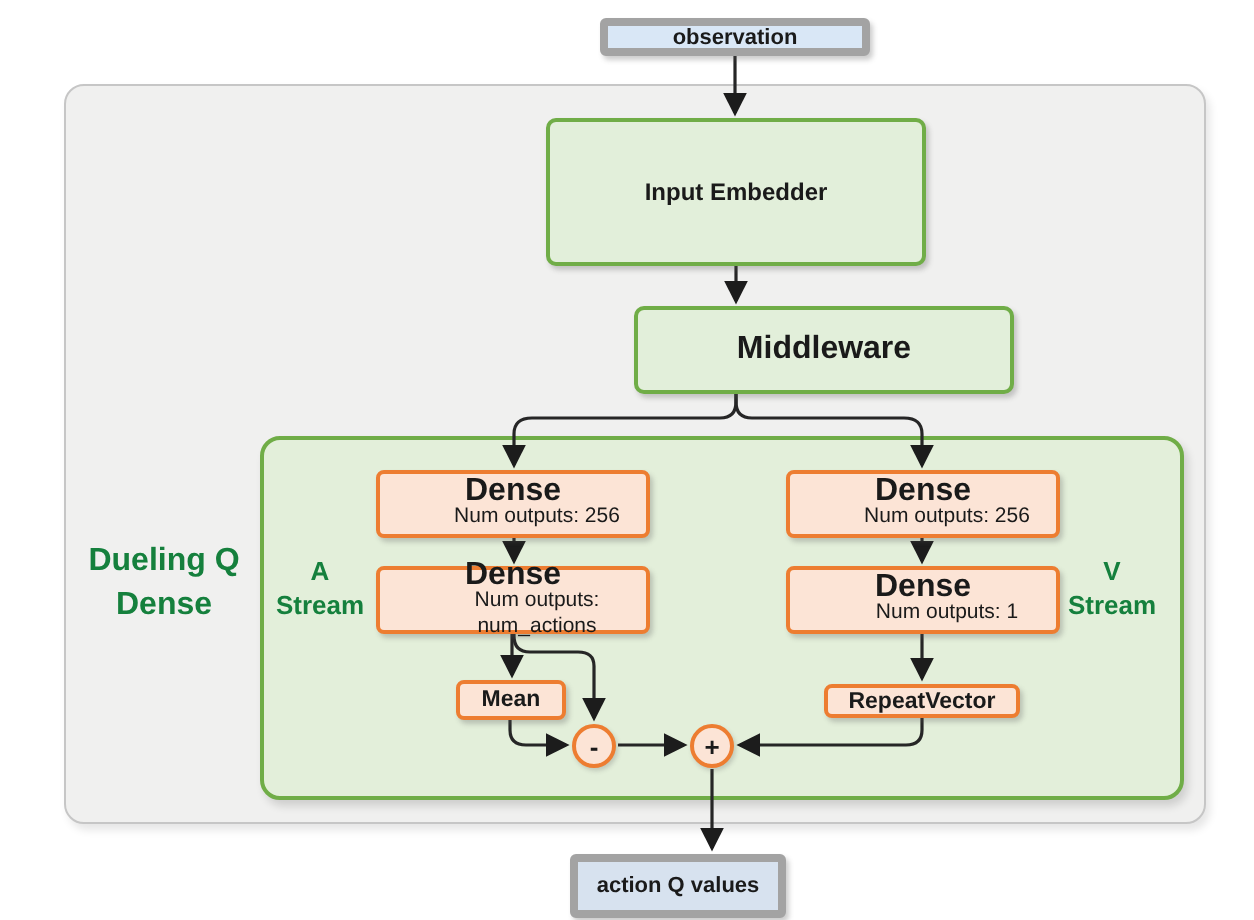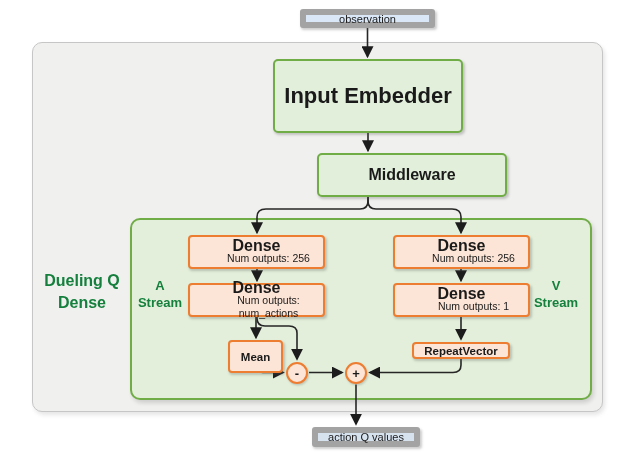--- a/index.html
+++ b/index.html
@@ -22,22 +22,22 @@
   .box{
     display:flex;flex-direction:column;align-items:center;justify-content:center;
     text-align:center;color:#1a1a1a;
     box-shadow:1.5px 2px 2.5px rgba(90,90,90,0.30);
   }
   .green-box{
     background:#e2efda;border:2px solid #70ad47;border-radius:5px;
     font-weight:bold;
   }
   .blue-box{
-    background:#d9e7f6;border:6px solid #a3a3a3;border-radius:3px;
-    font-weight:normal;font-size:11px;
+    background:#d9e7f6;border:4px solid #a3a3a3;border-radius:3px;
+    font-weight:bold;font-size:11px;
   }
   .orange-box{
     background:#fce4d6;border:2px solid #ed7d31;border-radius:4px;
   }
   .orange-box .title{font-weight:bold;font-size:16px;line-height:13px;}
   .orange-box .subtitle{font-size:10.5px;line-height:13px;margin-left:24px;}
   .circle{
     width:22px;height:22px;border-radius:50%;
     background:#fce4d6;border:2.5px solid #ed7d31;
     display:flex;align-items:center;justify-content:center;
@@ -75,21 +75,21 @@
       <path d="M255,359 V365 Q255,372.5 263,372.5 H283" marker-end="url(#arw)"></path>
       <path d="M309,372.5 H342" marker-end="url(#arw)"></path>
       <path d="M461,317 V339" marker-end="url(#arw)"></path>
       <path d="M461,359 V365 Q461,372.5 453,372.5 H370" marker-end="url(#arw)"></path>
       <path d="M356,384.5 V424" marker-end="url(#arw)"></path>
     </g>
   </svg>
 
   <div class="abs box blue-box" style="left:300px;top:9px;width:135px;height:19px;">observation</div>
 
-  <div class="abs box green-box" style="left:273px;top:59px;width:190px;height:74px;font-size:22px;">Input Embedder</div>
+  <div class="abs box green-box" style="left:273px;top:59px;width:190px;height:74px;font-size:12px;">Input Embedder</div>
 
   <div class="abs box green-box" style="left:273px;top:153px;width:190px;height:44px;font-size:16px;margin-left:44px;">Middleware</div>
 
   <div class="abs side-label" style="left:34px;top:270px;width:96px;font-size:16px;line-height:22px;">
     <div>Dueling Q</div>
     <div>Dense</div>
   </div>
 
   <div class="abs side-label" style="left:132px;top:277px;width:56px;font-size:13px;line-height:17px;">
     <div>A</div>
@@ -110,21 +110,21 @@
   </div>
   <div class="abs box orange-box" style="left:393px;top:235px;width:137px;height:34px;">
     <div class="title">Dense</div>
     <div class="subtitle">Num outputs: 256</div>
   </div>
   <div class="abs box orange-box" style="left:393px;top:283px;width:137px;height:34px;">
     <div class="title">Dense</div>
     <div class="subtitle">Num outputs: 1</div>
   </div>
 
-  <div class="abs box orange-box" style="left:228px;top:340px;width:55px;height:33px;font-weight:bold;font-size:11.5px;">Mean</div>
+  <div class="abs box orange-box" style="left:228px;top:340px;width:55px;height:20px;font-weight:bold;font-size:11.5px;">Mean</div>
   <div class="abs box orange-box" style="left:412px;top:342px;width:98px;height:17px;font-weight:bold;font-size:11.5px;">RepeatVector</div>
 
   <div class="abs circle" style="left:286px;top:362px;">-</div>
   <div class="abs circle" style="left:345px;top:362px;">+</div>
 
-  <div class="abs box blue-box" style="left:312px;top:427px;width:108px;height:20px;background:#d7e2ef;">action Q values</div>
+  <div class="abs box blue-box" style="left:285px;top:427px;width:108px;height:32px;background:#d7e2ef;">action Q values</div>
 
 </div>
 
 </body></html>

